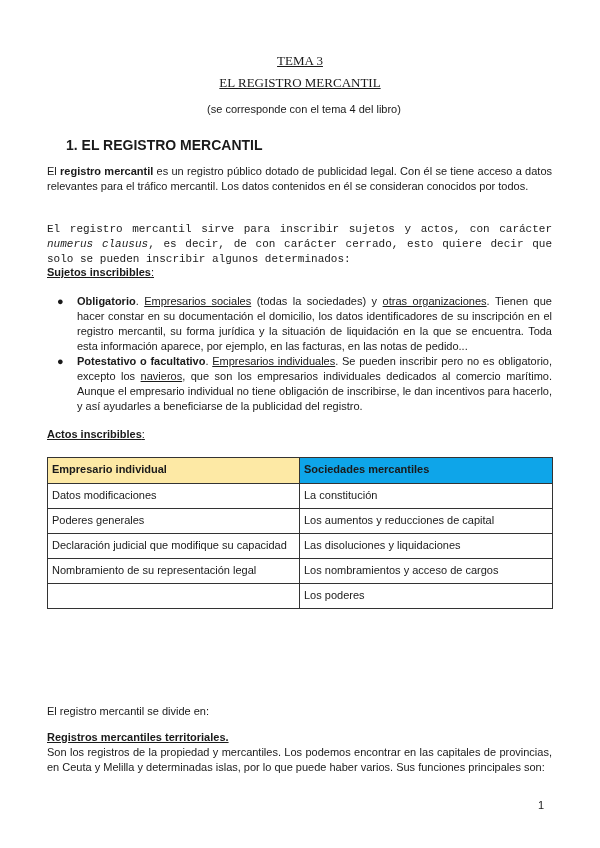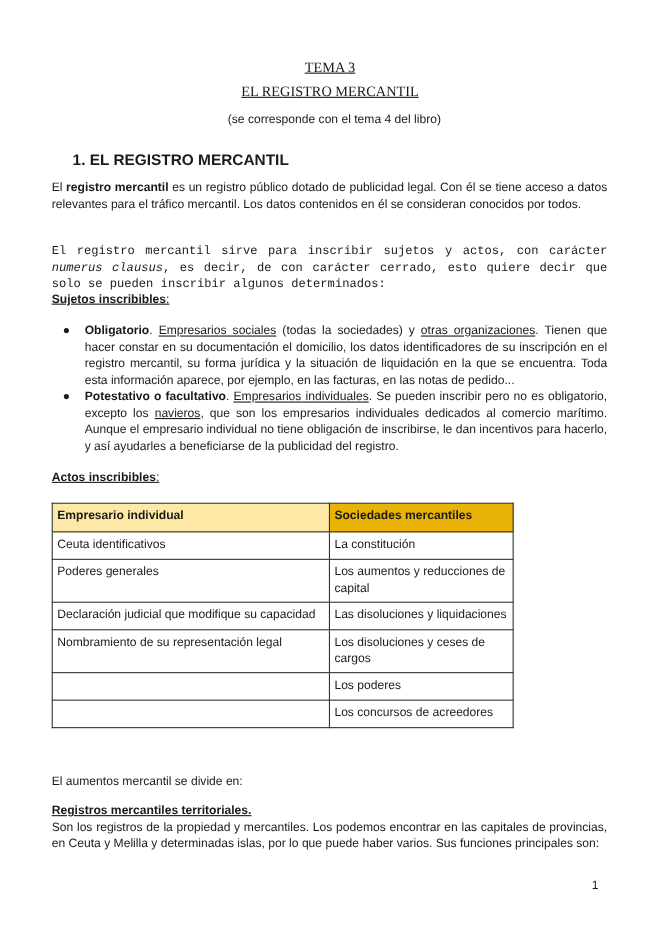--- a/index.html
+++ b/index.html
@@ -16,21 +16,21 @@
   .p1 { top: 164px; }
   .p2 { top: 222px; font-family: Liberation Mono, monospace; }
   .sec { position: absolute; left: 47px; font-weight: bold; text-decoration: underline; font-size: 11px; }
   .s1 { top: 266px; }
   .s2 { top: 428px; }
   .s3 { top: 731px; }
   ul.bul { position: absolute; left: 47px; top: 294px; width: 505px; margin: 0; padding: 0; list-style: none; }
   ul.bul li { position: relative; padding-left: 30px; text-align: justify; line-height: 15px; font-size: 11px; }
   ul.bul li .dot { position: absolute; left: 10px; top: 0; }
   u { text-decoration: underline; }
-  table.acts { position: absolute; left: 47px; top: 457px; width: 420px; border-collapse: collapse; font-size: 11px; }
+  table.acts { position: absolute; left: 47px; top: 457px; width: 506px; border-collapse: collapse; font-size: 11px; }
   table.acts th, table.acts td { border: 1px solid #333; padding: 4px 4px; text-align: left; vertical-align: top; line-height: 15px; }
   table.acts th { background: #fde9a5; font-weight: bold; height: 17px; }
   table.acts td { height: 16px; }
   table.acts td.c1, table.acts th.c1 { width: 243px; }
   .p3 { top: 704px; }
   .p4 { top: 745px; }
   .pagenum { position: absolute; left: 538px; top: 799px; font-size: 11px; }
 </style>
 </head>
 <body>
@@ -58,49 +58,45 @@
       <b>Potestativo o facultativo</b><span>. </span><u>Empresarios individuales</u><span>. Se pueden inscribir pero no es obligatorio, excepto los </span><u>navieros</u><span>, que son los empresarios individuales dedicados al comercio marítimo. Aunque el empresario individual no tiene obligación de inscribirse, le dan incentivos para hacerlo, y así ayudarles a beneficiarse de la publicidad del registro.</span>
     </li>
   </ul>
 
   <div class="sec s2"><span>Actos inscribibles</span><span style="text-decoration:none;font-weight:normal">:</span></div>
 
   <table class="acts">
     <thead>
       <tr>
         <th class="c1" style="background: rgb(253, 233, 165);">Empresario individual</th>
-        <th style="background: #eab308;">Sociedades mercantiles</th>
+        <th style="background: #0ea5e9;">Sociedades mercantiles</th>
       </tr>
     </thead>
     <tbody>
       <tr>
-          <td class="c1">Ceuta identificativos</td>
+          <td class="c1">Datos modificaciones</td>
           <td>La constitución</td>
         </tr>
       <tr>
           <td class="c1">Poderes generales</td>
           <td>Los aumentos y reducciones de capital</td>
         </tr>
       <tr>
           <td class="c1">Declaración judicial que modifique su capacidad</td>
           <td>Las disoluciones y liquidaciones</td>
         </tr>
       <tr>
           <td class="c1">Nombramiento de su representación legal</td>
-          <td>Los disoluciones y ceses de cargos</td>
+          <td>Los nombramientos y acceso de cargos</td>
         </tr>
       <tr>
           <td class="c1"></td>
           <td>Los poderes</td>
         </tr>
-      <tr>
-          <td class="c1"></td>
-          <td>Los concursos de acreedores</td>
-        </tr>
     </tbody>
   </table>
 
-  <div class="para p3">El aumentos mercantil se divide en:</div>
+  <div class="para p3">El registro mercantil se divide en:</div>
   <div class="sec s3">Registros mercantiles territoriales.</div>
   <div class="para p4">Son los registros de la propiedad y mercantiles. Los podemos encontrar en las capitales de provincias, en Ceuta y Melilla y determinadas islas, por lo que puede haber varios. Sus funciones principales son:</div>
 
   <div class="pagenum">1</div>
 </div>
 
 </body></html>

